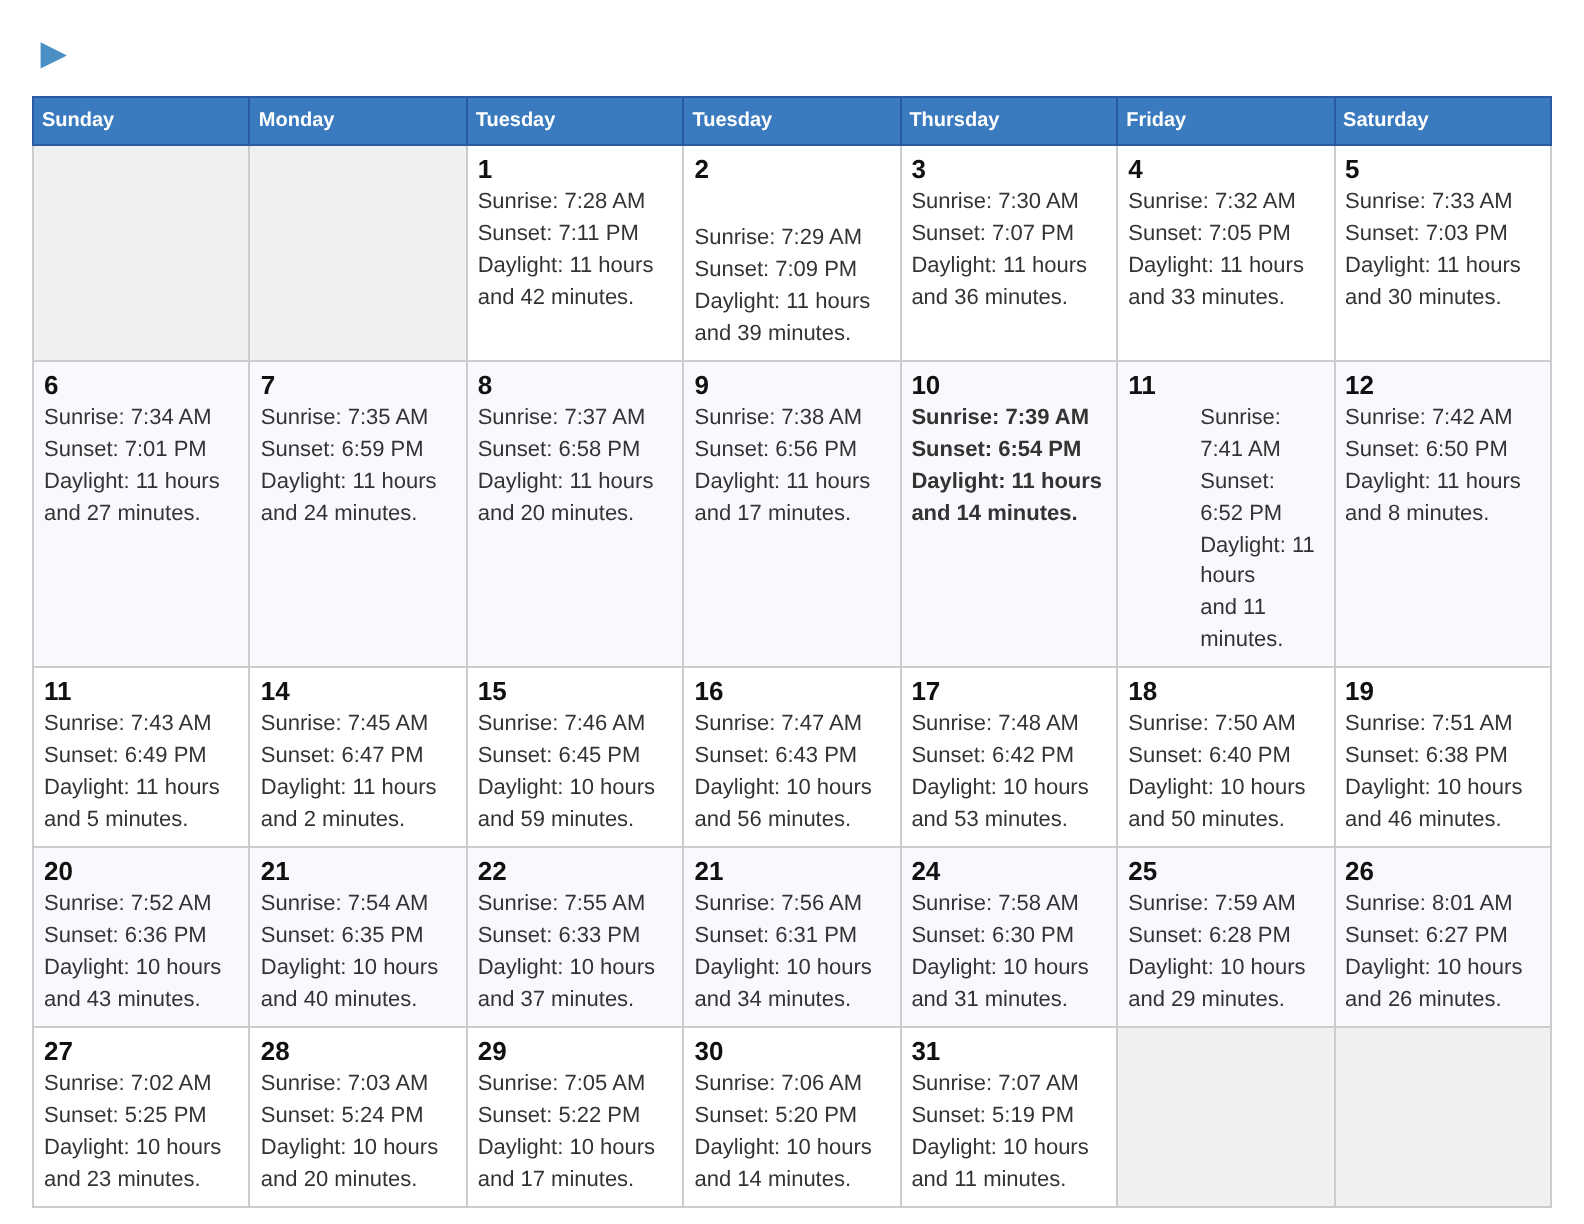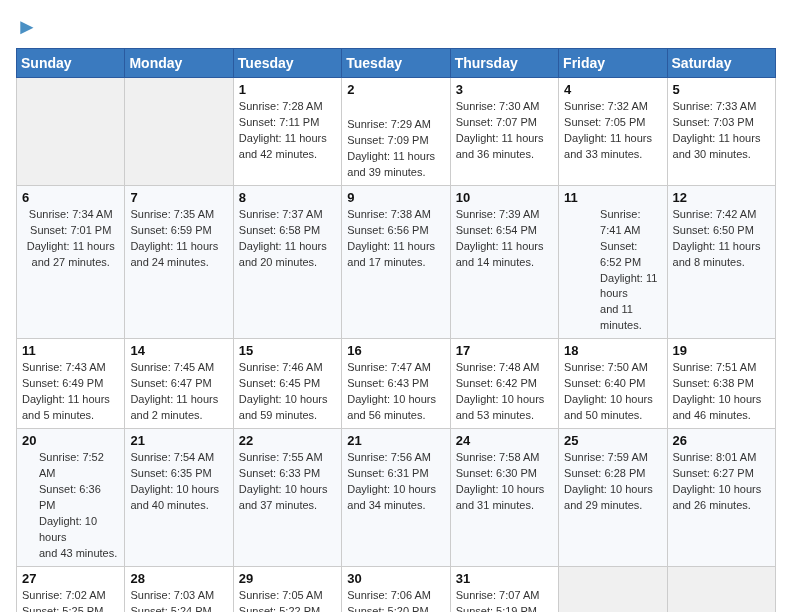--- a/index.html
+++ b/index.html
@@ -45,21 +45,21 @@
     .calendar {
       width: 100%;
       border-collapse: collapse;
       font-size: 11px;
     }
     .calendar th {
       background: #3a7abf;
       color: #fff;
       padding: 6px 4px;
       text-align: left;
-      font-size: 14px;
+      font-size: 10px;
       font-weight: bold;
       border: 1px solid #2a5a9f;
     }
     .calendar td {
       border: 1px solid #ccc;
       vertical-align: top;
       padding: 4px 5px;
       min-height: 80px;
       height: 88px;
       width: calc(100% / 7);
@@ -151,21 +151,21 @@
           <span class="day-num">5</span>
           <div class="day-info" style="white-space: pre-line;">Sunrise: 7:33 AM
 Sunset: 7:03 PM
 Daylight: 11 hours
 and 30 minutes.</div>
         </td>
       </tr>
       <tr>
         <td>
           <span class="day-num">6</span>
-          <div class="day-info" style="white-space: pre-line; text-align: center;">Sunrise: 7:34 AM
+          <div class="day-info" style="white-space: pre-line;">Sunrise: 7:34 AM
 Sunset: 7:01 PM
 Daylight: 11 hours
 and 27 minutes.</div>
         </td>
         <td>
           <span class="day-num">7</span>
           <div class="day-info" style="white-space: pre-line;">Sunrise: 7:35 AM
 Sunset: 6:59 PM
 Daylight: 11 hours
 and 24 minutes.</div>
@@ -179,21 +179,21 @@
         </td>
         <td>
           <span class="day-num">9</span>
           <div class="day-info" style="white-space: pre-line;">Sunrise: 7:38 AM
 Sunset: 6:56 PM
 Daylight: 11 hours
 and 17 minutes.</div>
         </td>
         <td>
           <span class="day-num">10</span>
-          <div class="day-info" style="white-space: pre-line;">Sunrise: 7:39 AM
+          <div class="day-info" style="white-space: pre-line; font-weight: bold;">Sunrise: 7:39 AM
 Sunset: 6:54 PM
 Daylight: 11 hours
 and 14 minutes.</div>
         </td>
         <td>
           <span class="day-num">11</span>
           <div class="day-info" style="white-space: pre-line; margin-left: 36px;">Sunrise: 7:41 AM
 Sunset: 6:52 PM
 Daylight: 11 hours
 and 11 minutes.</div>
@@ -253,21 +253,21 @@
           <span class="day-num">19</span>
           <div class="day-info" style="white-space: pre-line;">Sunrise: 7:51 AM
 Sunset: 6:38 PM
 Daylight: 10 hours
 and 46 minutes.</div>
         </td>
       </tr>
       <tr>
         <td>
           <span class="day-num">20</span>
-          <div class="day-info" style="white-space: pre-line; margin-left: 17px;">Sunrise: 7:52 AM
+          <div class="day-info" style="white-space: pre-line;">Sunrise: 7:52 AM
 Sunset: 6:36 PM
 Daylight: 10 hours
 and 43 minutes.</div>
         </td>
         <td>
           <span class="day-num">21</span>
           <div class="day-info" style="white-space: pre-line;">Sunrise: 7:54 AM
 Sunset: 6:35 PM
 Daylight: 10 hours
 and 40 minutes.</div>

